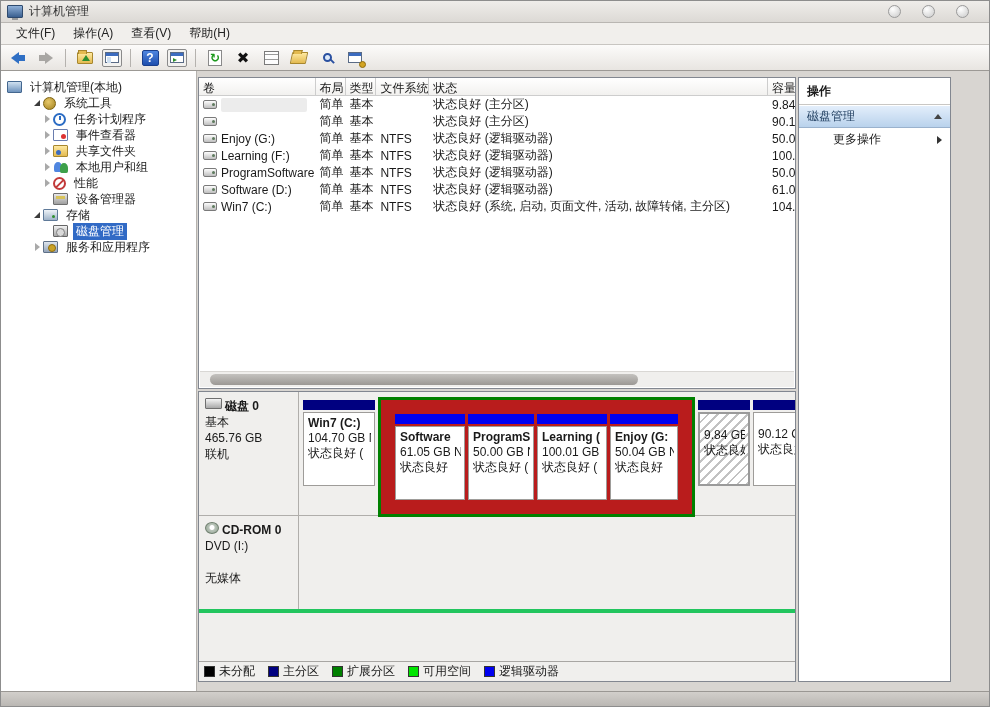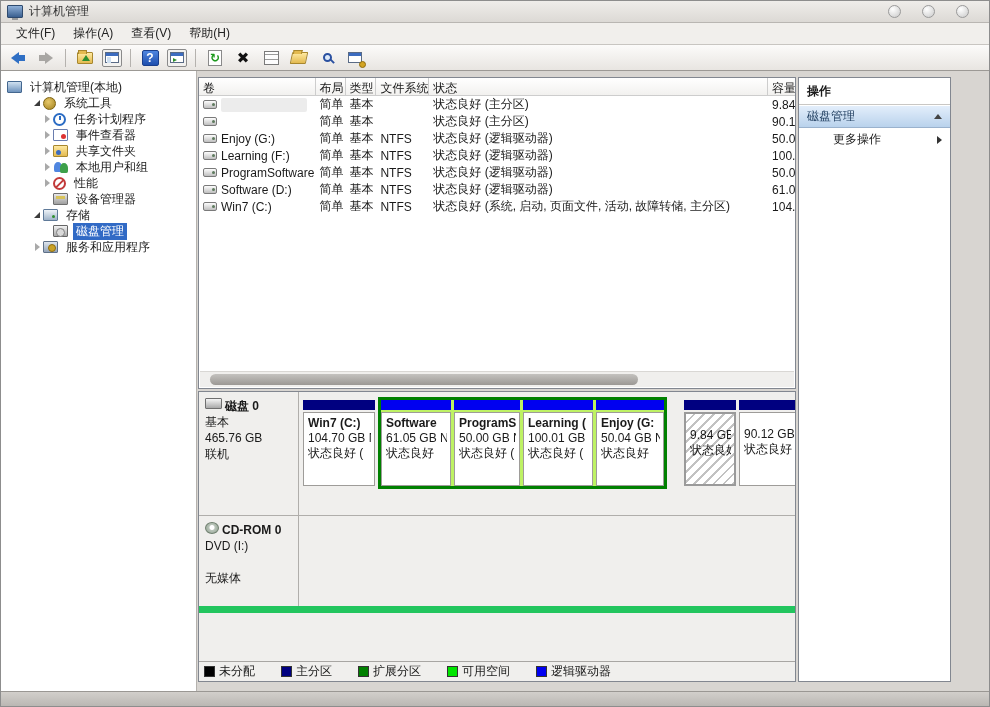--- a/index.html
+++ b/index.html
@@ -98,38 +98,38 @@
   .vcell { padding:0 4px; white-space:nowrap; overflow:hidden; display:flex; align-items:center; }
   .vico { width:14px; height:9px; flex:0 0 14px; margin-right:4px; border:1px solid #7a7a7a; border-radius:2px; background:linear-gradient(#fdfdfd,#bfbfbf); position:relative; }
   .vico::after { content:""; position:absolute; right:1px; top:2px; width:3px; height:3px; border-radius:50%; background:#5e7a5e; }
   .faint-sel { display:inline-block; width:86px; height:14px; background:#ececec; border-radius:2px; }
   .hscroll { position:absolute; left:1px; right:1px; bottom:1px; height:16px; background:#f0efed; border-top:1px solid #d9d7d4; }
   .hthumb { position:absolute; left:10px; top:2px; width:72%; height:11px; border-radius:6px; background:linear-gradient(#c4c2bf,#9b9894); }
 
   
   .disk-pane { position:absolute; left:197px; top:320px; width:598px; height:291px; background:#f0efed; border:1px solid #828790; overflow:hidden; }
   .disk-row { display:flex; height:124px; border-bottom:1px solid #b0aeab; }
-  .cdrom-row { display:flex; height:97px; border-bottom:7px solid #22c55e; }
+  .cdrom-row { display:flex; height:97px; border-bottom:4px solid #22c55e; }
   .dlabel { width:100px; flex:0 0 100px; border-right:1px solid #b0aeab; padding:6px 4px 0 6px; line-height:16px; }
   .dlabel .dname { font-weight:bold; display:flex; align-items:flex-start; gap:3px; }
   .dico { width:17px; height:11px; background:linear-gradient(#f5f5f5,#a9a9a9); border:1px solid #6f6f6f; border-radius:1px; }
   .cdico { width:14px; height:12px; background:radial-gradient(circle at 50% 45%, #ffffff 2px, #b9c4b9 3px, #8fa08f); border:1px solid #6f7f6f; border-radius:50%; }
   .parts { display:flex; align-items:flex-start; padding:5px 0 0 4px; }
   .part { width:70px; margin:3px 3px 0 0; display:flex; flex-direction:column; }
   .band { height:10px; margin-bottom:2px; }
   .pbody { height:74px; border:1px solid #9e9c99; background:#fff; padding:3px 3px 0 4px; line-height:15px; overflow:hidden; }
   .pbody div { white-space:nowrap; overflow:hidden; }
   .ptitle { font-weight:bold; }
-  .ext-group { display:flex; border:3px solid #008000; margin:0 17px 0 0; padding:0; background:#bef264; }
+  .ext-group { display:flex; border:3px solid #008000; margin:0 3px 0 0; padding:14px; background:#b91c1c; }
   .ext-group .part { margin:0 3px 0 0; }
   .ext-group .part:last-child { margin-right:0; }
   .part.hatched .pbody { border:2px solid #9a9a9a; padding-top:14px;
     background:repeating-linear-gradient(135deg, #ffffff 0 5px, #c2c2c2 5px 7px); height:74px; }
   .legend-strip { position:absolute; left:0; right:0; bottom:0; height:20px; border-top:1px solid #a8a6a3; background:#f0efed;
-    display:flex; align-items:center; gap:26px; padding-left:5px; }
+    display:flex; align-items:center; gap:13px; padding-left:5px; }
   .legend-item { display:flex; align-items:center; gap:4px; }
   .lswatch { width:11px; height:11px; border:1px solid #333; }
 
   
   .actions-panel { position:absolute; left:797px; top:6px; width:153px; height:605px; background:#fff; border:1px solid #828790; }
   .ap-title { font-weight:bold; padding:5px 8px 4px; border-bottom:1px solid #c9c7c4; }
   .ap-group { height:23px; background:linear-gradient(#e3eefb,#b9d2ec); border-top:1px solid #fff; border-bottom:1px solid #9ab2cd;
     display:flex; align-items:center; padding:0 8px; color:#1e3c5e; }
   .ap-group .caret-up { margin-left:auto; width:0; height:0; border-left:4px solid transparent; border-right:4px solid transparent; border-bottom:5px solid #444; }
   .ap-item { height:23px; display:flex; align-items:center; padding-left:34px; padding-right:8px; }

